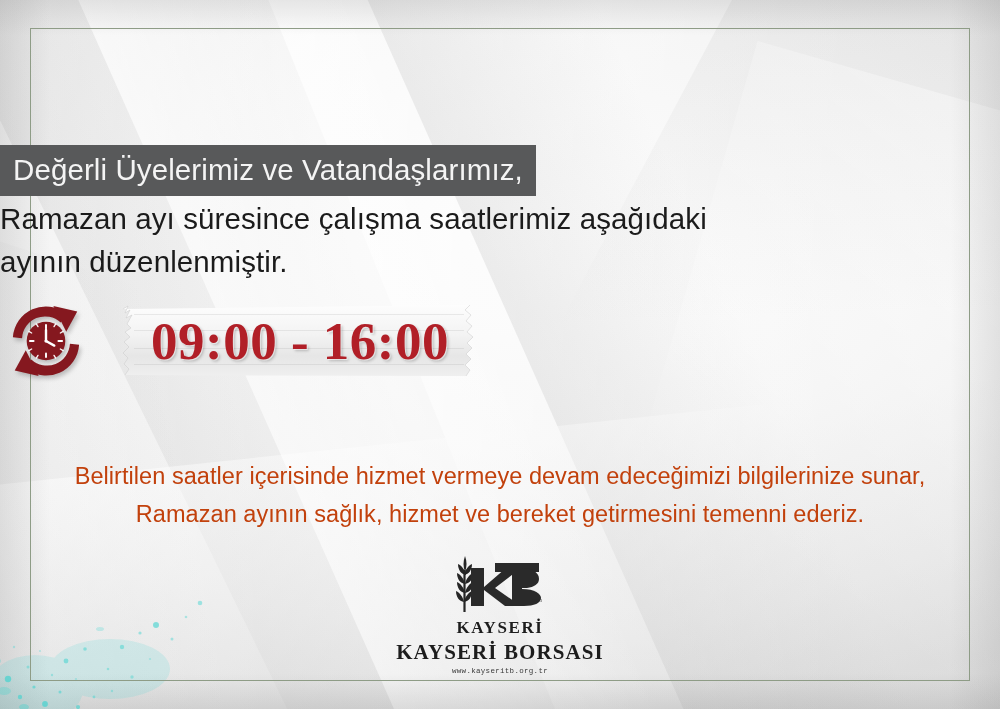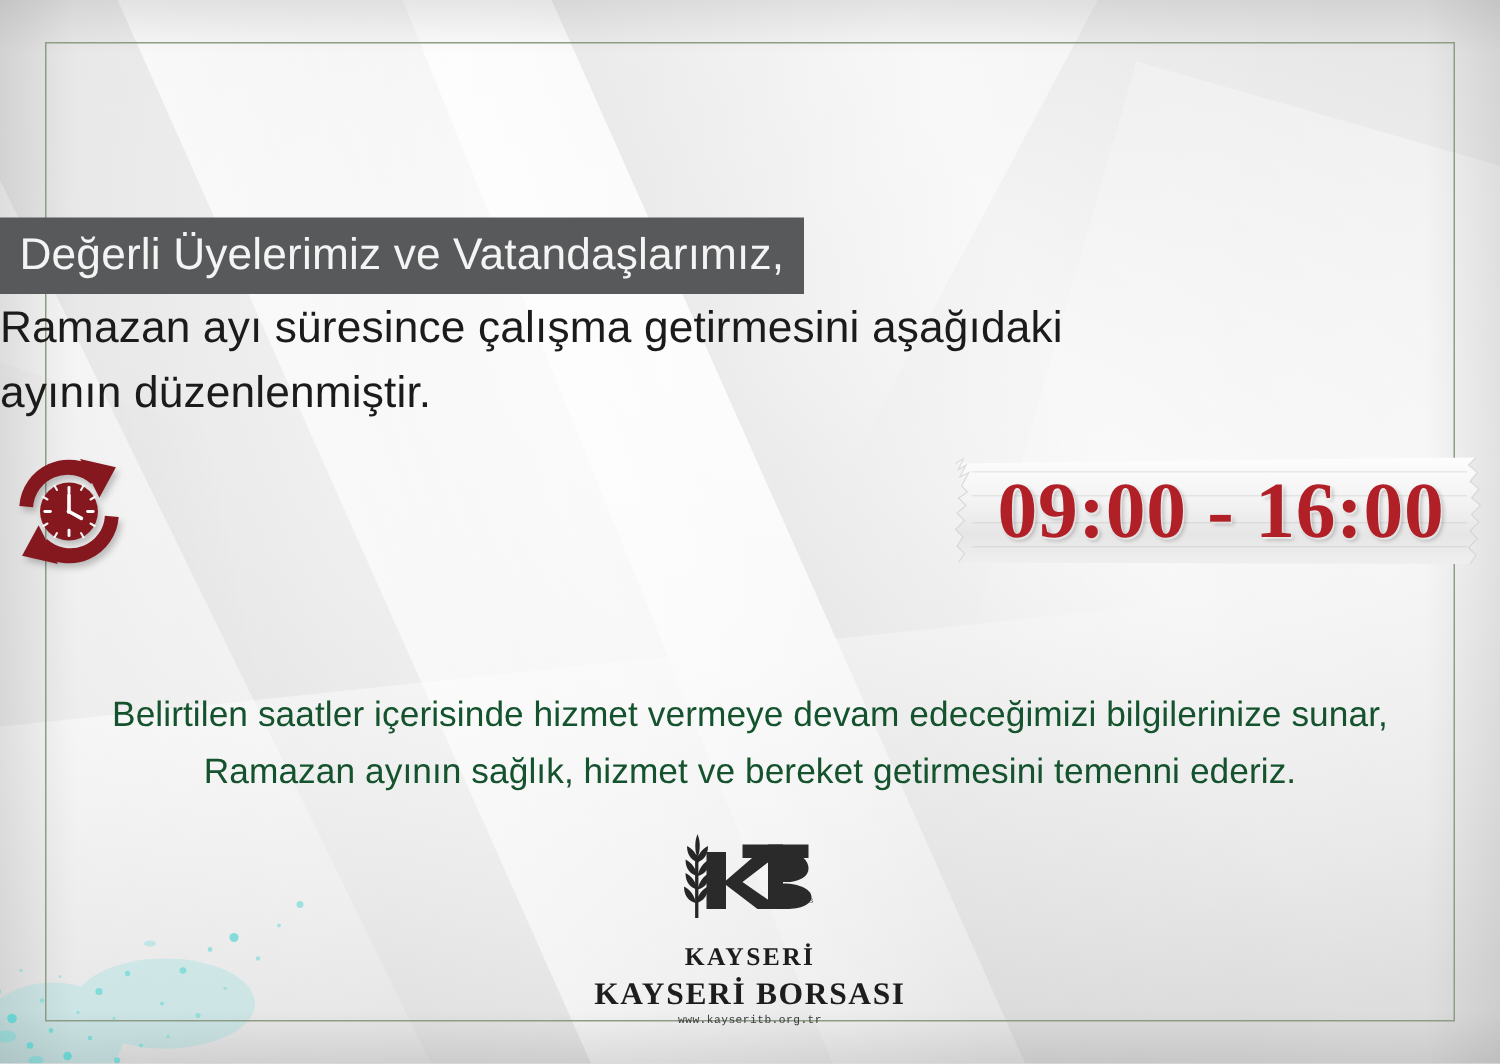--- a/index.html
+++ b/index.html
@@ -102,21 +102,21 @@
     font-size:29.5px;
     line-height:1.42;
     letter-spacing:.1px;
     margin-top:2px;
     white-space:nowrap;
   }
 
   
   .time-row{
     position:absolute;left:0;right:0;top:295px;
-    display:flex;align-items:center;justify-content:space-between;
+    display:flex;align-items:center;justify-content:flex-start;
     gap:22px;
   }
   .clock-icon{width:92px;height:92px;display:block;flex:0 0 auto;
     filter:drop-shadow(2px 3px 2px rgba(0,0,0,.22));}
 
   .tape{
     position:relative;
     width:372px;height:74px;
     flex:0 0 auto;
     display:flex;align-items:center;justify-content:center;
@@ -130,21 +130,21 @@
     letter-spacing:.5px;
     color:#b11f27;
     text-shadow:1px 1px 0 rgba(255,255,255,.55), 2px 2px 3px rgba(0,0,0,.22);
     white-space:nowrap;
   }
 
   
   .para{
     position:absolute;left:0;right:0;top:457px;
     text-align:center;
-    color:#14532d;
+    color:#c2410c;
   }
   .para span{
     display:block;
     font-size:23.5px;
     line-height:1.62;
     letter-spacing:.05px;
     white-space:nowrap;
   }
 
   
@@ -153,21 +153,21 @@
     display:flex;flex-direction:column;align-items:center;
   }
   .logo-mark{width:142px;height:64px;display:block;}
   .logo-name{
     font-family:"Liberation Serif", serif;
     font-weight:700;
     color:#1d1d1d;
     letter-spacing:1.6px;
     font-size:17px;
     line-height:1.22;
-    margin-top:12px;
+    margin-top:2px;
   }
   .logo-sub{
     font-family:"Liberation Serif", serif;
     font-weight:700;
     color:#1d1d1d;
     letter-spacing:1.1px;
     font-size:21px;
     line-height:1.15;
     margin-top:1px;
   }
@@ -237,21 +237,21 @@
       <ellipse cx="120" cy="140" rx="60" ry="30"></ellipse>
     </g>
   </svg>
 
   <div class="frame"></div>
 
   <div class="content">
 
     <div class="headline-wrap">
       <div class="hl-strong">Değerli Üyelerimiz ve Vatandaşlarımız,</div>
-      <span class="hl-line">Ramazan ayı süresince çalışma getirmesini aşağıdaki</span>
+      <span class="hl-line">Ramazan ayı süresince çalışma saatlerimiz aşağıdaki</span>
       <span class="hl-line">ayının düzenlenmiştir.</span>
     </div>
 
     <div class="time-row">
 
       <svg class="clock-icon" viewBox="0 0 100 100">
         <g fill="#85181f">
 
           <path d="M14 46 A36 36 0 0 1 72 20 L66 30 A25 25 0 0 0 24 47 Z"></path>
           <path d="M58 12 L84 18 L72 40 Z"></path>

